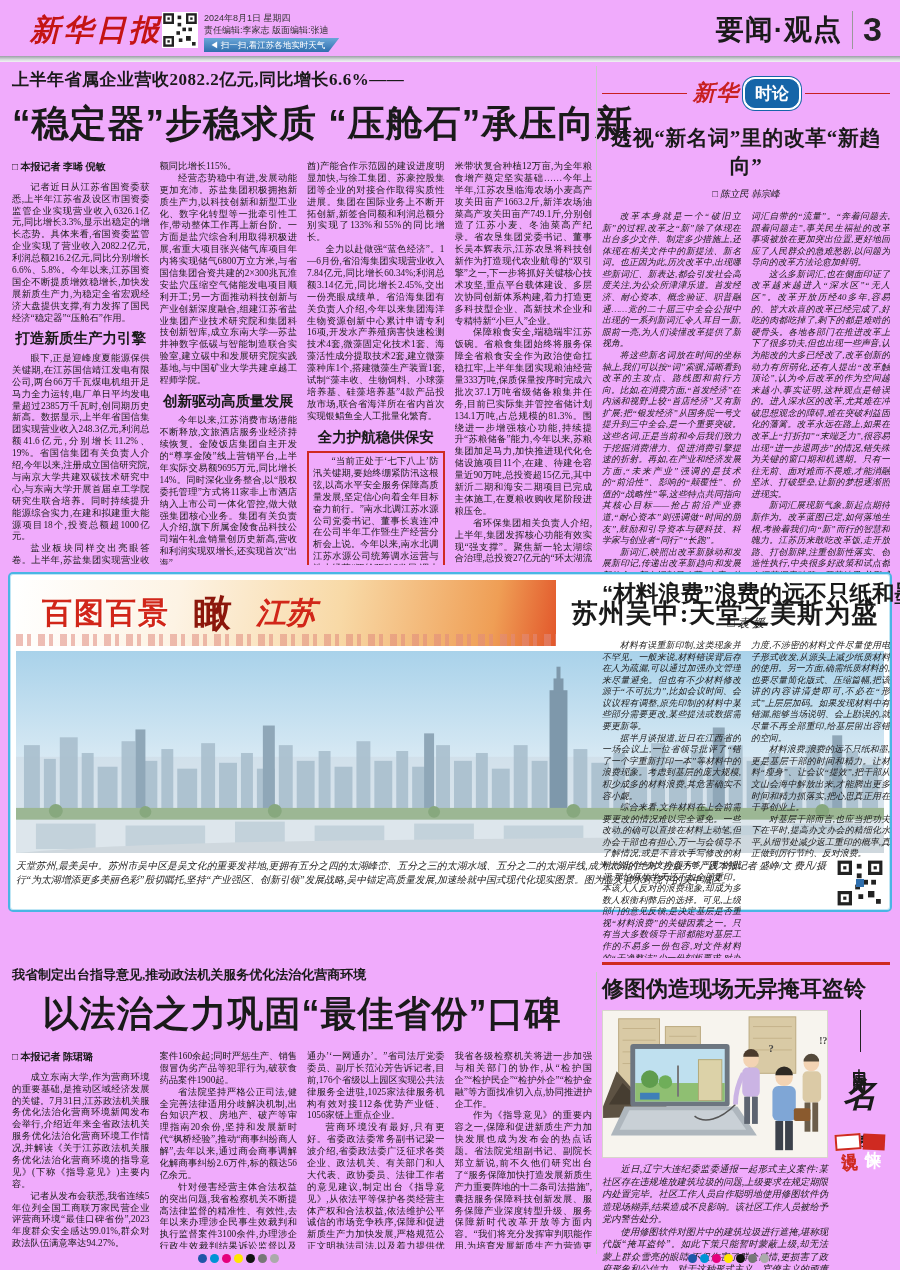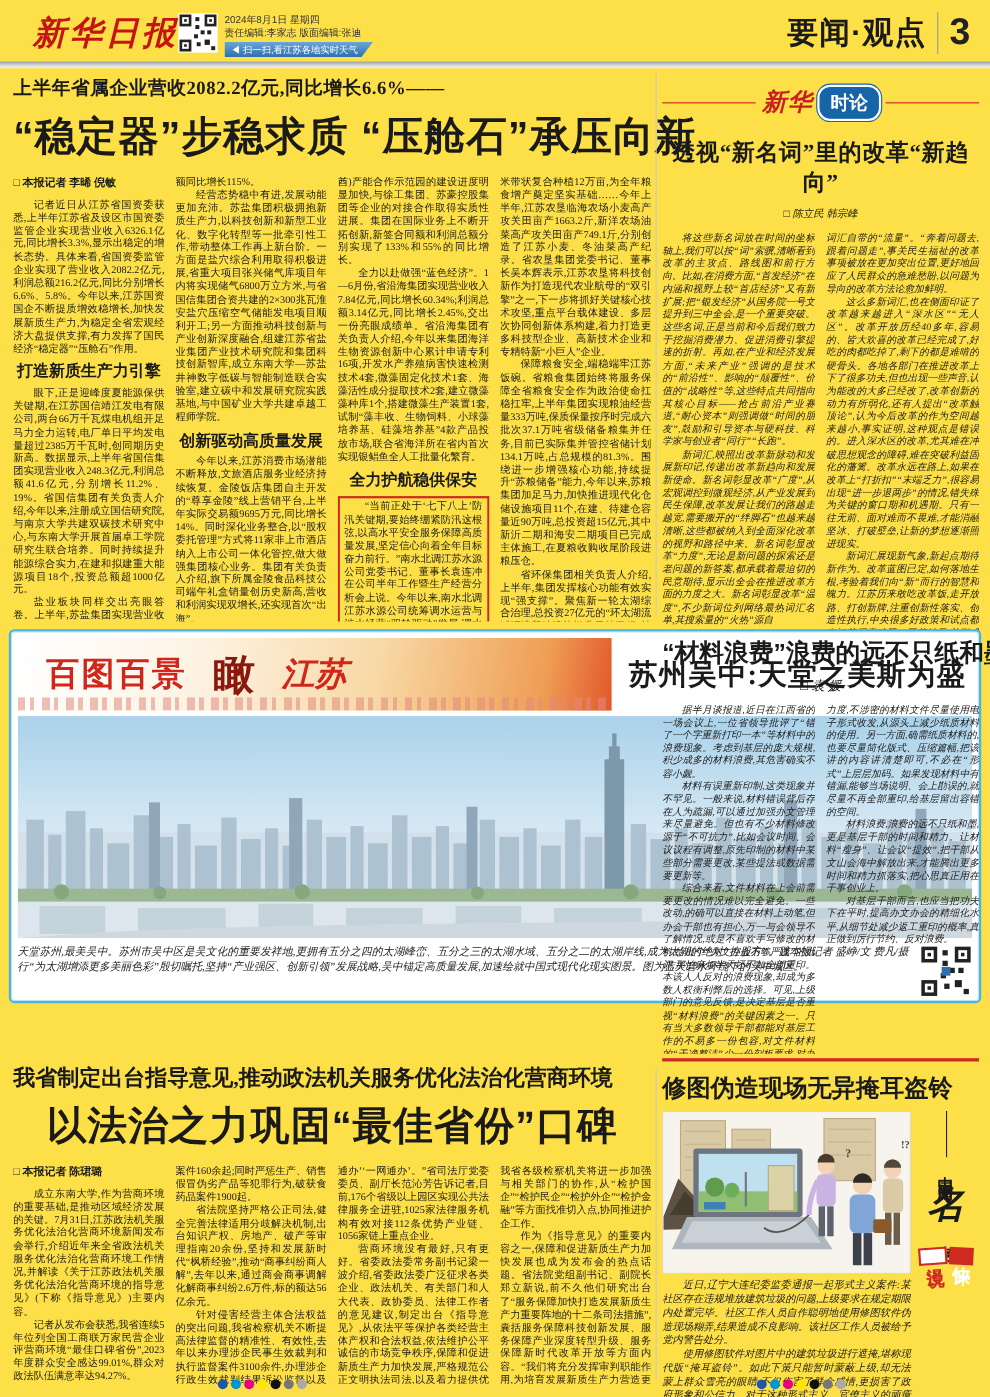--- a/index.html
+++ b/index.html
@@ -1,18 +1,18 @@
 <!DOCTYPE html>
 <html><head>
 <meta charset="utf-8">
 <style>
   * { margin:0; padding:0; box-sizing:border-box; }
   html,body { width:900px; height:1270px; background:#f2f2f0; }
   body { font-family:"Liberation Serif", serif; color:#1a1a1a; position:relative; }
-  .page { position:absolute; inset:0; background:#fde047; overflow:hidden; }
+  .page { position:absolute; inset:0; background:#f0abfc; overflow:hidden; }
 
   
   .masthead { position:absolute; top:8px; left:12px; right:12px; height:46px; }
   .nh-logo { position:absolute; left:18px; top:2px; font-size:30px; font-weight:900; font-style:italic; color:#c41414; letter-spacing:3px; font-family:"Liberation Serif",serif; }
   .head-qr { position:absolute; left:150px; top:4px; width:36px; height:36px; }
   .dateblock { position:absolute; left:192px; top:4px; font-size:9px; color:#333; line-height:12px; font-family:"Liberation Sans",sans-serif; }
   .weather-banner { display:inline-block; margin-top:2px; background:linear-gradient(180deg,#6aa6d8,#2f6fae); color:#fff; font-size:8.5px; padding:1px 14px 1px 6px; clip-path:polygon(0 0,100% 0,92% 100%,0 100%); }
   .section-wrap { position:absolute; right:6px; top:2px; display:flex; align-items:center; gap:10px; }
   .section-title { font-size:28px; font-weight:900; font-family:"Liberation Sans",sans-serif; letter-spacing:1px; }
   .pg-divider { width:1px; height:38px; background:#999; }
@@ -55,21 +55,21 @@
   .photo-frame { margin-top:5px; height:202px; overflow:hidden; }
   .photo-frame svg { display:block; width:100%; height:100%; }
   .caption-row { display:flex; gap:10px; margin-top:6px; align-items:flex-start; }
   .caption { flex:1; font-size:9.8px; font-style:italic; line-height:1.42; text-align:justify; }
   .caption .cap-text { text-indent:2em; display:inline; }
   .caption .credit { float:right; font-style:italic; }
   .cap-qr { width:48px; height:48px; flex:0 0 auto; }
 
   
   .law-art { position:absolute; top:966px; left:12px; width:580px; }
-  .kicker2 { font-size:20px; font-weight:bold; }
+  .kicker2 { font-size:13px; font-weight:bold; }
   .headline2 { font-size:36px; font-weight:900; font-family:"Liberation Sans",sans-serif; text-align:center; letter-spacing:1px; margin-top:6px; white-space:nowrap; }
   .cols-law .col { height:198px; }
 
   
   .material { position:absolute; top:578px; left:602px; width:288px; }
   .headline3 { font-size:22.5px; font-weight:900; font-family:"Liberation Sans",sans-serif; white-space:nowrap; }
   .byline3 { text-align:center; font-size:12px; font-style:italic; margin-top:6px; }
   .cols-mat { margin-top:8px; }
   .cols-mat .col { height:318px; font-style:italic; font-size:8.9px; line-height:1.3; }
   .red-rule { position:absolute; top:962px; left:602px; width:288px; height:3px; background:#cf2a21; }
@@ -182,20 +182,21 @@
     <div class="shilun-logo">
       <span class="line"></span>
       <span class="xh">新华</span>
       <span class="sl-pill">时论</span>
       <span class="line"></span>
     </div>
     <div class="shilun-headline">透视“新名词”里的改革“新趋向”</div>
     <div class="shilun-byline">□ 陈立民 韩宗峰</div>
     <div class="cols cols-shilun">
       <div class="col">
+        <p>改革本身就是一个“破旧立新”的过程,改革之“新”除了体现在出台多少文件、制定多少措施上,还体现在相关文件中的新提法、新名词。也正因为此,历次改革中,出现哪些新词汇、新表达,都会引发社会高度关注,为公众所津津乐道。首发经济、耐心资本、概念验证、职普融通……党的二十届三中全会公报中出现的一系列新词汇令人耳目一新,眼前一亮,为人们读懂改革提供了新视角。</p>
         <p>将这些新名词放在时间的坐标轴上,我们可以按“词”索骥,清晰看到改革的主攻点、路线图和前行方向。比如,在消费方面,“首发经济”在内涵和视野上较“首店经济”又有新扩展;把“银发经济”从国务院一号文提升到三中全会,是一个重要突破。这些名词,正是当前和今后我们致力于挖掘消费潜力、促进消费引擎提速的折射。再如,在产业和经济发展方面,“未来产业”强调的是技术的“前沿性”、影响的“颠覆性”、价值的“战略性”等,这些特点共同指向其核心目标——抢占前沿产业赛道,“耐心资本”则强调做“时间的朋友”,鼓励和引导资本与硬科技、科学家与创业者“同行”“长跑”。</p>
         <p>新词汇,映照出改革新脉动和发展新印记,传递出改革新趋向和发展新使命。新名词彰显改革“广度”,从宏观调控到微观经济,从产业发展到民生保障,改革发展让我们的路越走越宽,需要搬开的“绊脚石”也越来越清晰,这些都被纳入到全面深化改革的视野和路径中来。新名词彰显改革“力度”,无论是新问题的探索还是老问题的新答案,都承载着最迫切的民意期待,显示出全会在推进改革方面的力度之大。新名词彰显改革“温度”,不少新词位列网络最热词汇名单,其搜索量的“火热”源自</p>
       </div>
       <div class="col">
         <p style="text-indent:0">词汇自带的“流量”。“奔着问题去,跟着问题走”,事关民生福祉的改革事项被放在更加突出位置,更好地回应了人民群众的急难愁盼,以问题为导向的改革方法论愈加鲜明。</p>
         <p>这么多新词汇,也在侧面印证了改革越来越进入“深水区”“无人区”。改革开放历经40多年,容易的、皆大欢喜的改革已经完成了,好吃的肉都吃掉了,剩下的都是难啃的硬骨头。各地各部门在推进改革上下了很多功夫,但也出现一些声音,认为能改的大多已经改了,改革创新的动力有所弱化,还有人提出“改革触顶论”,认为今后改革的作为空间越来越小,事实证明,这种观点是错误的。进入深水区的改革,尤其难在冲破思想观念的障碍,难在突破利益固化的藩篱。改革永远在路上,如果在改革上“打折扣”“末端乏力”,很容易出现“进一步退两步”的情况,错失殊为关键的窗口期和机遇期。只有一往无前、面对难而不畏难,才能消融坚冰、打破壁垒,让新的梦想逐渐照进现实。</p>
         <p>新词汇展现新气象,新起点期待新作为。改革蓝图已定,如何落地生根,考验着我们向“新”而行的智慧和魄力。江苏历来敢吃改革饭,走开放路、打创新牌,注重创新性落实、创造性执行,中央很多好政策和试点都在江苏探索破题、开花结果,并形成了复制可推广的经验。新词迭变,“新”意盎然,但“改革”既是“名词”,更是“动词”。围绕会议中出现的新词汇、新语料,尤其需要我们大胆闯、大胆试,以改革促发展,以改革作示范,提升创造性落实的能力和本领。期待这些生动的表述、新颖的概念,不仅出现在纸面、网页上,更出现在群众可见可感的地方,出现在他们喜悦幸福的表情里。</p>
       </div>
     </div>
   </div>
@@ -367,22 +368,22 @@
     </div>
   </div>
 
   <div class="vrule" style="left:596px; top:972px; height:282px;"></div>
 
   <div class="material">
     <div class="headline3">“材料浪费”浪费的远不只纸和墨</div>
     <div class="byline3">□ 袁 媛</div>
     <div class="cols cols-mat">
       <div class="col">
+        <p>材料有误重新印制,这类现象并不罕见。一般来说,材料错误背后存在人为疏漏,可以通过加强办文管理来尽量避免。但也有不少材料修改源于“不可抗力”,比如会议时间、会议议程有调整,原先印制的材料中某些部分需要更改,某些提法或数据需要更新等。</p>
         <p>据半月谈报道,近日在江西省的一场会议上,一位省领导批评了“错了一个字重新打印一本”等材料中的浪费现象。考虑到基层的庞大规模,积少成多的材料浪费,其危害确实不容小觑。</p>
-        <p>材料有误重新印制,这类现象并不罕见。一般来说,材料错误背后存在人为疏漏,可以通过加强办文管理来尽量避免。但也有不少材料修改源于“不可抗力”,比如会议时间、会议议程有调整,原先印制的材料中某些部分需要更改,某些提法或数据需要更新等。</p>
         <p>综合来看,文件材料在上会前需要更改的情况难以完全避免。一些改动,的确可以直接在材料上动笔,但办会干部也有担心,万一与会领导不了解情况,或是不喜欢手写修改的材料,给出个“办文办会不够严谨”的批评,那怕麻烦半天还不如全部重印。本该人人反对的浪费现象,却成为多数人权衡利弊后的选择。可见,上级部门的意见反馈,是决定基层是否重视“材料浪费”的关键因素之一。只有当大多数领导干部都能对基层工作的不易多一份包容,对文件材料的“干净整洁”少一份刻板要求,对办文办会中的厉行节约给出足够的褒奖,这样的“奖励反馈”才能让基层有足够的动力,着手解决“小材料”中的“大浪费”。</p>
 
       </div>
       <div class="col">
         <p style="text-indent:0">力度,不涉密的材料文件尽量使用电子形式收发,从源头上减少纸质材料的使用。另一方面,确需纸质材料的,也要尽量简化版式、压缩篇幅,把该讲的内容讲清楚即可,不必在“形式”上层层加码。如果发现材料中有错漏,能够当场说明、会上勘误的,就尽量不再全部重印,给基层留出容错的空间。</p>
         <p>材料浪费,浪费的远不只纸和墨,更是基层干部的时间和精力。让材料“瘦身”、让会议“提效”,把干部从文山会海中解放出来,才能腾出更多时间和精力抓落实,把心思真正用在干事创业上。</p>
         <p>对基层干部而言,也应当把功夫下在平时,提高办文办会的精细化水平,从细节处减少返工重印的概率,真正做到厉行节约、反对浪费。</p>
       </div>
     </div>
   </div>

